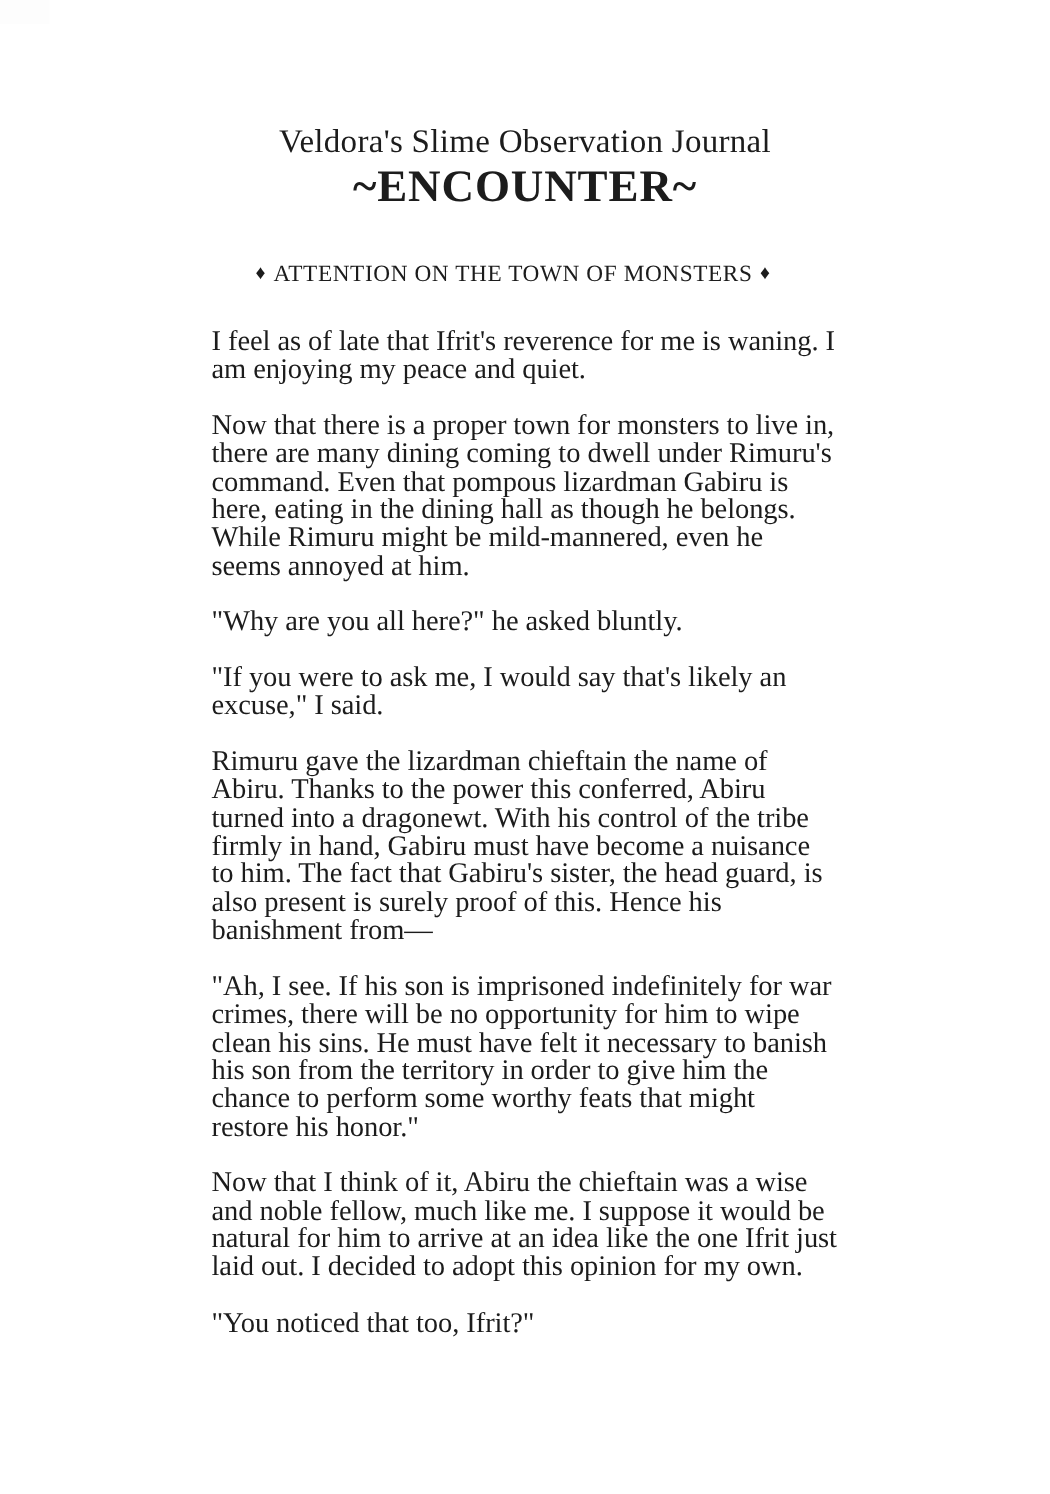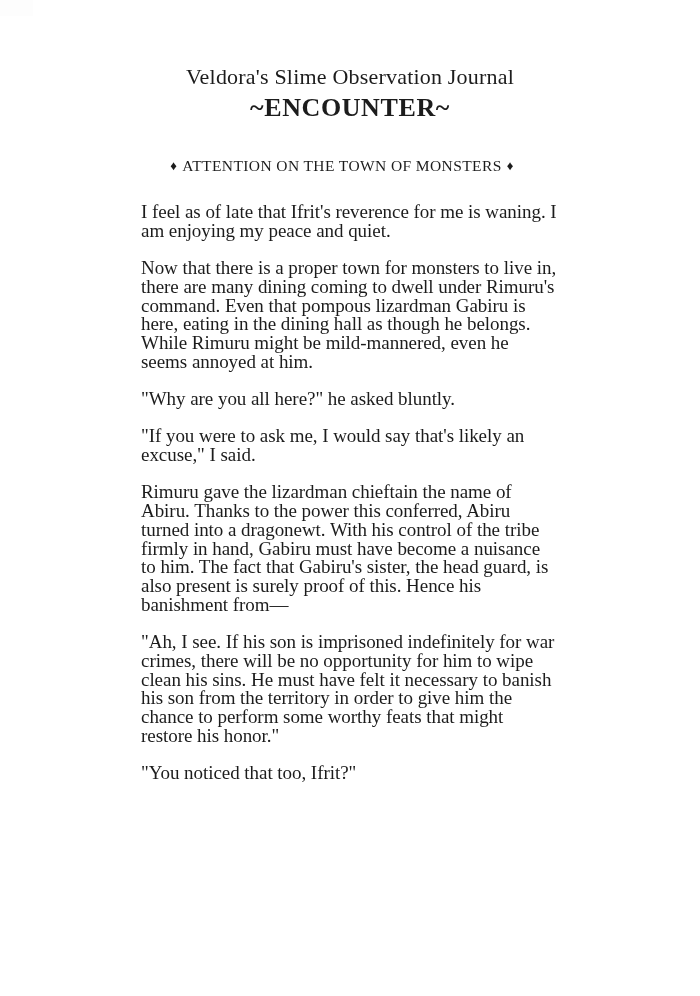--- a/index.html
+++ b/index.html
@@ -18,33 +18,33 @@
   }
   .scan-artifact {
     position: absolute;
     left: 0;
     top: 0;
     width: 33px;
     height: 16px;
     background: #fdfdfd;
   }
   .header {
-    padding-top: 63px;
+    padding-top: 80px;
     text-align: center;
   }
   .journal-title {
     margin: 0;
     font-size: 22px;
     font-weight: normal;
     line-height: 28px;
     letter-spacing: 0.2px;
   }
   .journal-subtitle {
     margin: 2px 0 0 0;
-    font-size: 26px;
+    font-size: 30px;
     font-weight: bold;
     line-height: 30px;
     letter-spacing: 0.6px;
   }
   .section-heading {
     margin: 33px 16px 0 0;
     font-size: 15.5px;
     font-weight: normal;
     line-height: 20px;
     letter-spacing: 0.4px;
@@ -87,15 +87,16 @@
     <span class="diamond left">♦</span><span>ATTENTION ON THE TOWN OF MONSTERS</span><span class="diamond right">♦</span>
   </h3>
 
   <div class="body-text">
     <p>I feel as of late that Ifrit's reverence for me is waning. I am enjoying my peace and quiet.</p>
     <p>Now that there is a proper town for monsters to live in, there are many dining coming to dwell under Rimuru's command. Even that pompous lizardman Gabiru is here, eating in the dining hall as though he belongs. While Rimuru might be mild-mannered, even he seems annoyed at him.</p>
     <p>"Why are you all here?" he asked bluntly.</p>
     <p>"If you were to ask me, I would say that's likely an excuse," I said.</p>
     <p>Rimuru gave the lizardman chieftain the name of Abiru. Thanks to the power this conferred, Abiru turned into a dragonewt. With his control of the tribe firmly in hand, Gabiru must have become a nuisance to him. The fact that Gabiru's sister, the head guard, is also present is surely proof of this. Hence his banishment from—</p>
     <p>"Ah, I see. If his son is imprisoned indefinitely for war crimes, there will be no opportunity for him to wipe clean his sins. He must have felt it necessary to banish his son from the territory in order to give him the chance to perform some worthy feats that might restore his honor."</p>
+    <p>Now that I think of it, Abiru the chieftain was a wise and noble fellow, much like me. I suppose it would be natural for him to arrive at an idea like the one Ifrit just laid out. I decided to adopt this opinion for my own.</p>
     <p>"You noticed that too, Ifrit?"</p>
   </div>
 </div>
 
 </body></html>

